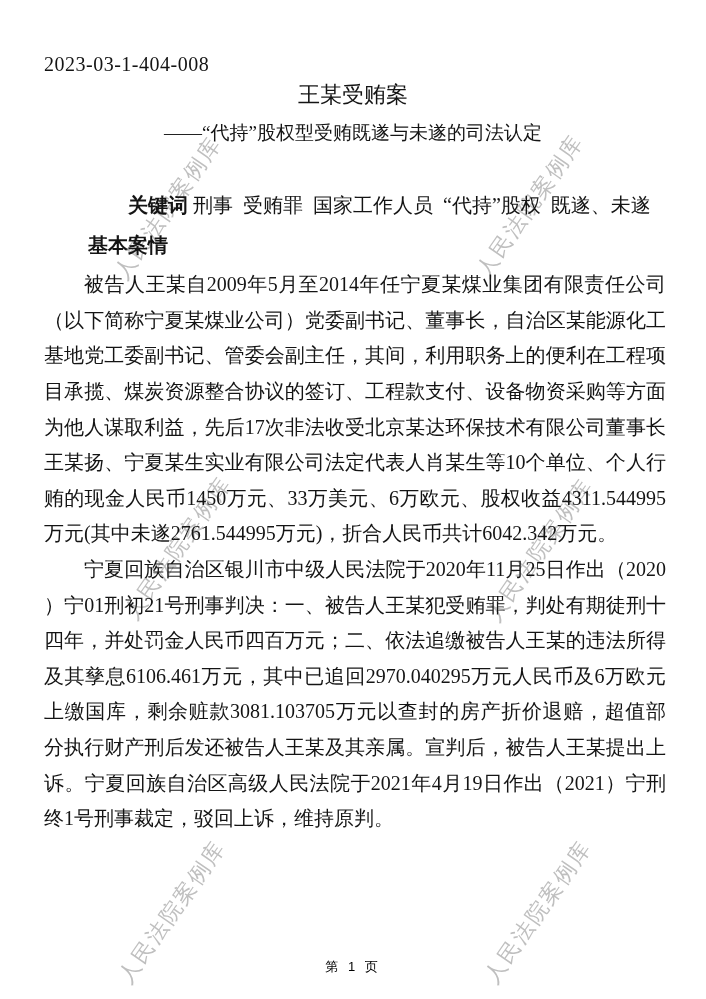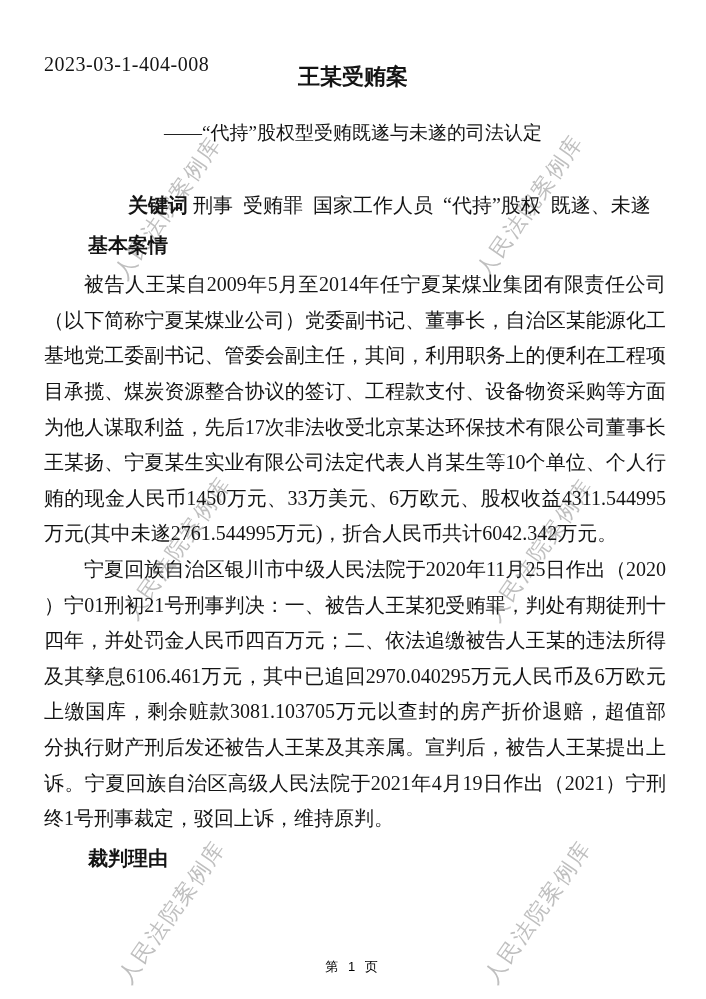--- a/index.html
+++ b/index.html
@@ -46,26 +46,26 @@
     position: absolute;
     left: 44px;
     top: 52px;
     font-size: 20px;
     line-height: 24px;
     letter-spacing: 0.5px;
   }
   .title {
     position: absolute;
     left: 0;
-    top: 64px;
+    top: 82px;
     width: 100%;
     margin: 0;
     text-align: center;
     font-size: 22px;
-    font-weight: bold;
+    font-weight: normal;
     line-height: 26px;
   }
   .subtitle {
     position: absolute;
     left: 0;
     top: 120px;
     width: 100%;
     text-align: center;
     font-size: 19px;
     line-height: 26px;
@@ -139,20 +139,19 @@
   <div class="flow">
 
     <p class="keywords"><span class="kw-label">关键词</span><span class="kw-text"> 刑事  受贿罪  国家工作人员  “代持”股权  既遂、未遂</span></p>
 
     <h2>基本案情</h2>
 
     <p>被告人王某自2009年5月至2014年任宁夏某煤业集团有限责任公司（以下简称宁夏某煤业公司）党委副书记、董事长，自治区某能源化工基地党工委副书记、管委会副主任，其间，利用职务上的便利在工程项目承揽、煤炭资源整合协议的签订、工程款支付、设备物资采购等方面为他人谋取利益，先后17次非法收受北京某达环保技术有限公司董事长王某扬、宁夏某生实业有限公司法定代表人肖某生等10个单位、个人行贿的现金人民币1450万元、33万美元、6万欧元、股权收益4311.544995万元(其中未遂2761.544995万元)，折合人民币共计6042.342万元。</p>
 
     <p>宁夏回族自治区银川市中级人民法院于2020年11月25日作出（2020）宁01刑初21号刑事判决：一、被告人王某犯受贿罪，判处有期徒刑十四年，并处罚金人民币四百万元；二、依法追缴被告人王某的违法所得及其孳息6106.461万元，其中已追回2970.040295万元人民币及6万欧元上缴国库，剩余赃款3081.103705万元以查封的房产折价退赔，超值部分执行财产刑后发还被告人王某及其亲属。宣判后，被告人王某提出上诉。宁夏回族自治区高级人民法院于2021年4月19日作出（2021）宁刑终1号刑事裁定，驳回上诉，维持原判。</p>
 
-    <h2>裁判理由</h2>
 
 
   </div>
 
   <div class="footer">第 1 页</div>
 
 </div>
 
 </body></html>

